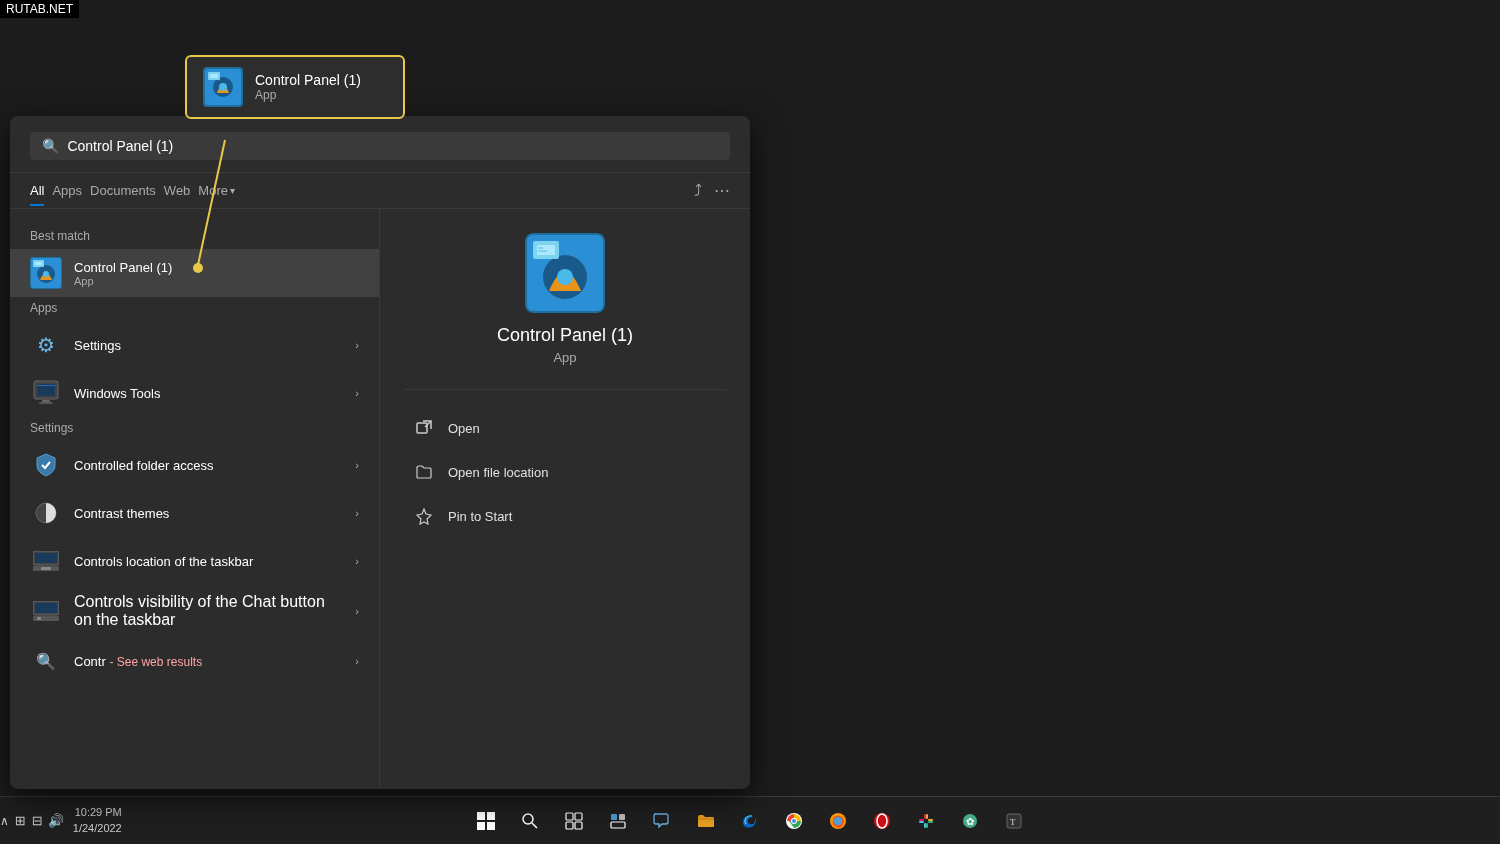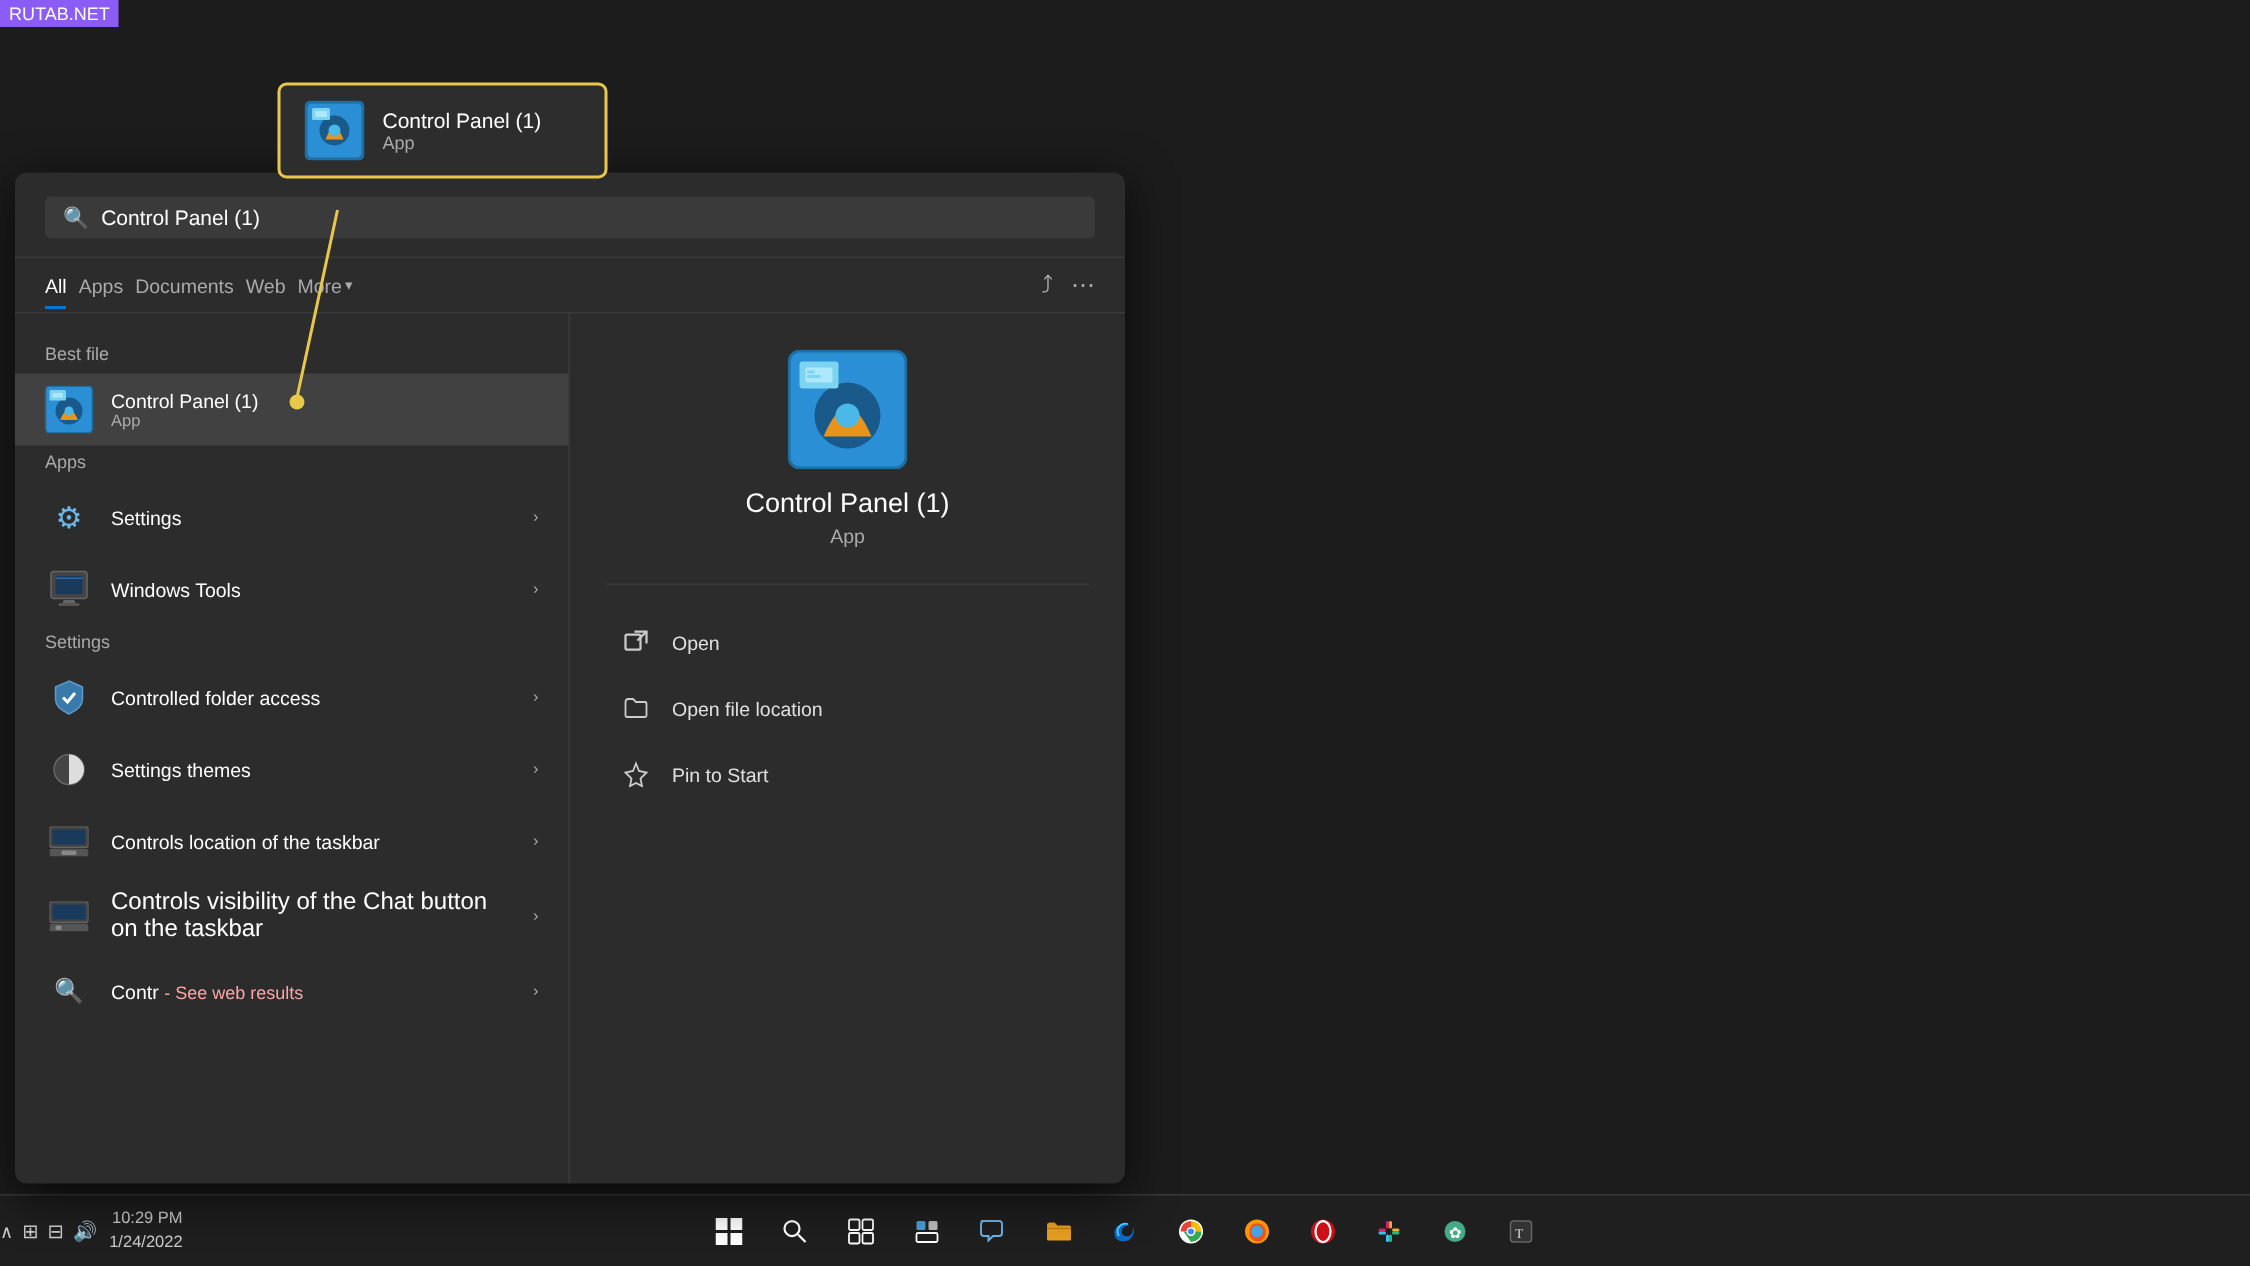--- a/index.html
+++ b/index.html
@@ -9,21 +9,21 @@
       background: #1a1a1a;
       font-family: 'Segoe UI', Arial, sans-serif;
       overflow: hidden;
       position: relative;
     }
 
     
     .watermark {
       position: absolute;
       top: 0; left: 0;
-      background: #8b5cf6;
+      background: #000000;
       color: #fff;
       font-size: 12px;
       padding: 2px 6px;
       z-index: 1000;
     }
 
     
     .desktop {
       width: 100%;
       height: 100%;
@@ -387,21 +387,21 @@
       <div class="filter-tab-icons">
         <span class="filter-tab-icon-btn">⤴</span>
         <span class="filter-tab-icon-btn">⋯</span>
       </div>
     </div>
 
     <div class="search-content">
 
       <div class="left-panel">
 
-        <div class="section-label">Best file</div>
+        <div class="section-label">Best match</div>
 
         <div class="result-item active">
           <div class="result-icon">
             <svg width="32" height="32" viewBox="0 0 32 32">
               <rect width="32" height="32" rx="3" fill="#1e6ea0"></rect>
               <rect x="1" y="1" width="30" height="30" rx="2" fill="#2a8fd4"></rect>
               <circle cx="16" cy="17" r="9" fill="#1a5a8a"></circle>
               <path d="M10 23 Q16 9 22 23" fill="#e8941a" stroke="none"></path>
               <circle cx="16" cy="17" r="3" fill="#4ab8e8"></circle>
               <rect x="3" y="3" width="11" height="7" rx="1" fill="#7dd4f0"></rect>
@@ -458,21 +458,21 @@
         </div>
 
         <div class="result-item">
           <div class="result-icon">
             <svg width="26" height="26" viewBox="0 0 26 26">
               <circle cx="13" cy="13" r="10" fill="#444" stroke="#666" stroke-width="1"></circle>
               <path d="M13 3 A10 10 0 0 1 13 23 Z" fill="#ddd"></path>
             </svg>
           </div>
           <div class="result-text-wrap">
-            <div class="result-title">Settings themes</div>
+            <div class="result-title">Contrast themes</div>
           </div>
           <span class="result-arrow">›</span>
         </div>
 
         <div class="result-item">
           <div class="result-icon">
             <svg width="26" height="20" viewBox="0 0 26 20">
               <rect x="0" y="0" width="26" height="14" rx="2" fill="#444" stroke="#666" stroke-width="1"></rect>
               <rect x="2" y="2" width="22" height="10" rx="1" fill="#1a3a5c"></rect>
               <rect x="0" y="15" width="26" height="5" rx="1" fill="#555"></rect>

